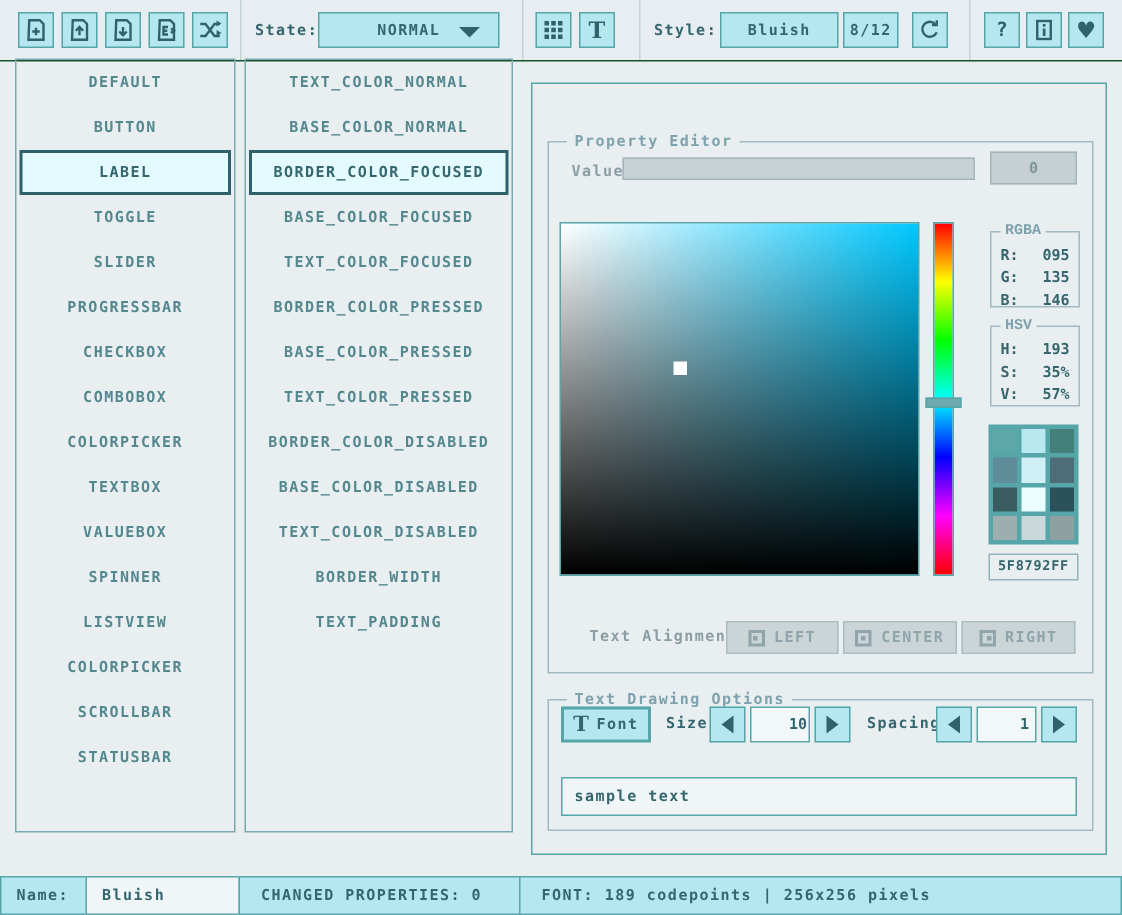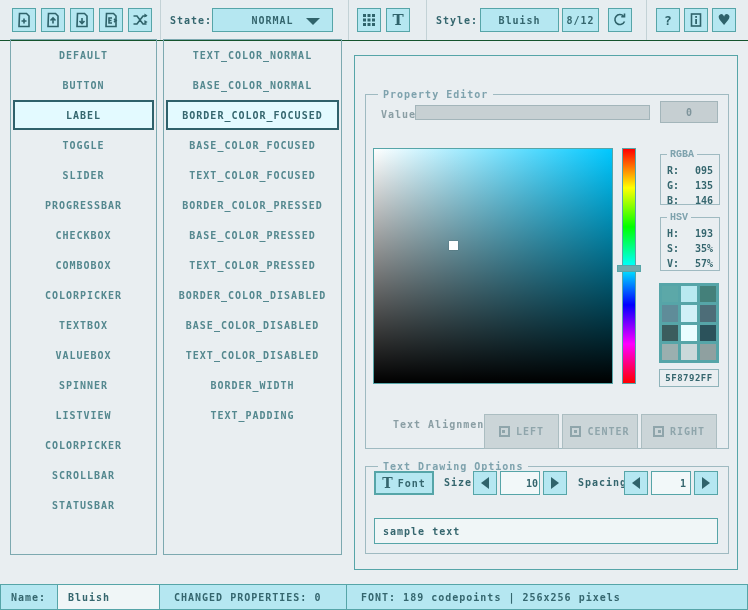--- a/index.html
+++ b/index.html
@@ -75,21 +75,21 @@
     height:15px; align-items:center; color:#35666E; }
   .mini-group .pad-top { height:8px; }
   #palette { position:absolute; left:304px; top:227px; width:60px; height:80px;
     background:#56A5A8; display:grid; grid-template-columns:repeat(3,1fr);
     gap:3px; padding:3px; }
   .pal-cell { cursor:pointer; }
   .hex-box { position:absolute; left:304px; top:313px; width:60px; height:18px;
     border:1px solid #8FB3BA; display:flex; align-items:center; justify-content:center;
     font-size:9px; color:#35666E; letter-spacing:0.5px; }
   .align-label { position:absolute; left:38px; top:363px; color:#8A9EA4; letter-spacing:1px; }
-  .align-btn { position:absolute; top:358px; height:35px; background:#CBD5D8;
+  .align-btn { position:absolute; top:358px; height:22px; background:#CBD5D8;
     border:1px solid #ABBDC1; color:#8FA5AB; display:flex; align-items:center;
     justify-content:center; gap:6px; letter-spacing:1px; cursor:pointer; }
   .align-ico { width:11px; height:11px; border:2px solid #8FA5AB; position:relative; display:inline-block; }
   .align-ico i { position:absolute; top:2px; width:3px; height:3px; background:#8FA5AB; }
   .align-ico.left i { left:1px; } .align-ico.center i { left:2px; } .align-ico.right i { right:1px; }
   
   .font-btn { position:absolute; left:19px; top:415px; width:60px; height:24px;
     background:#B5E7F1; border:2px solid #56A5A8; color:#35666E;
     display:flex; align-items:center; justify-content:center; gap:4px;
     letter-spacing:1px; cursor:pointer; }

